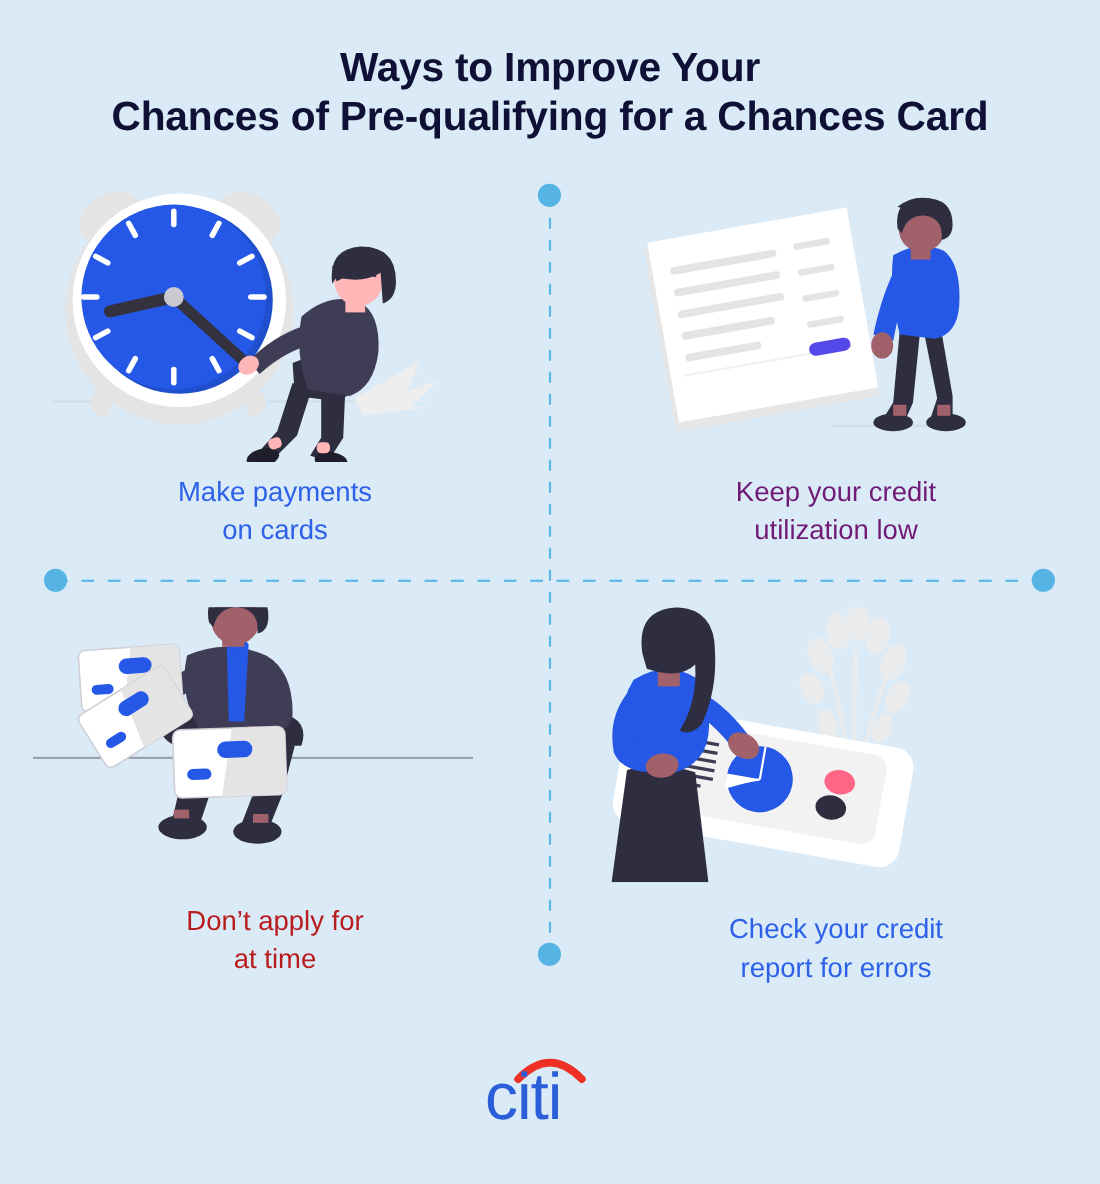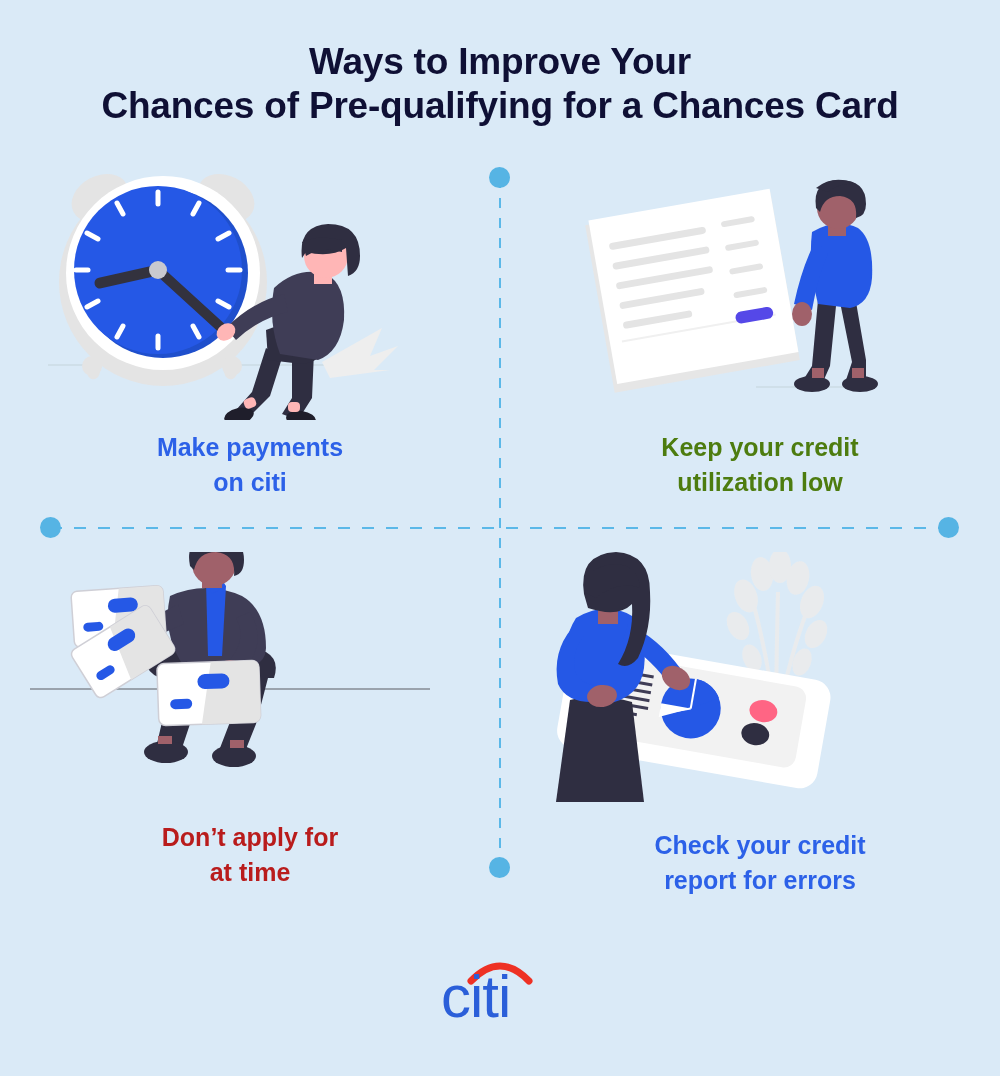--- a/index.html
+++ b/index.html
@@ -75,21 +75,21 @@
   }
   .cell-art {
     position: relative;
     width: 440px;
     height: 250px;
   }
   .cell-label {
     text-align: center;
     color: #2c61e8;
     font-size: 25px;
-    font-weight: bold;
+    font-weight: normal;
     line-height: 35px;
   }
   .cell-label span { display: block; }
 
   #cell-tl { left: 30px;  top: 170px; }
   #cell-tr { left: 540px; top: 170px; }
   #cell-bl { left: 30px;  top: 552px; }
   #cell-br { left: 540px; top: 552px; }
 
   .label-tl { margin-top: 10px; }
@@ -198,21 +198,21 @@
 
           <circle cx="296" cy="86" r="22" fill="#ffb6b6"></circle>
 
           <path d="M272 88 Q268 56 298 54 Q330 54 330 86 Q330 102 318 106 L316 78 Q300 88 276 82 Z" fill="#2f2e41"></path>
           <path d="M272 72 Q288 64 312 70 L312 82 Q292 76 276 86 Z" fill="#2f2e41"></path>
         </g>
       </svg>
     </div>
     <div class="cell-label label-tl" style="color: rgb(44, 97, 232);">
       <span>Make payments</span>
-      <span>on citi</span>
+      <span>on cards</span>
     </div>
   </div>
 
   <div class="cell" id="cell-tr">
     <div class="cell-art">
       <svg width="440" height="250" viewBox="0 0 440 250">
 
         <rect x="216" y="216" width="120" height="2" fill="#cfdfe9"></rect>
 
         <g transform="rotate(-10 150 120)">
@@ -253,21 +253,21 @@
 
           <rect x="288" y="48" width="18" height="18" fill="#a0616a"></rect>
 
           <circle cx="298" cy="38" r="21" fill="#a0616a"></circle>
 
           <path d="M276 38 Q272 10 300 10 Q326 10 326 34 Q326 46 316 48 Q318 28 300 26 Q284 26 280 42 Z" fill="#2f2e41"></path>
           <path d="M276 18 Q294 4 316 14 Q300 12 288 22 Z" fill="#2f2e41"></path>
         </g>
       </svg>
     </div>
-    <div class="cell-label label-tr" style="color: #4d7c0f;">
+    <div class="cell-label label-tr" style="color: #701a75;">
       <span>Keep your credit</span>
       <span>utilization low</span>
     </div>
   </div>
 
   <div class="cell" id="cell-bl">
     <div class="cell-art">
       <svg width="440" height="250" viewBox="0 0 440 250">
 
         <rect x="0" y="136" width="400" height="2" fill="#9aa3ad"></rect>

